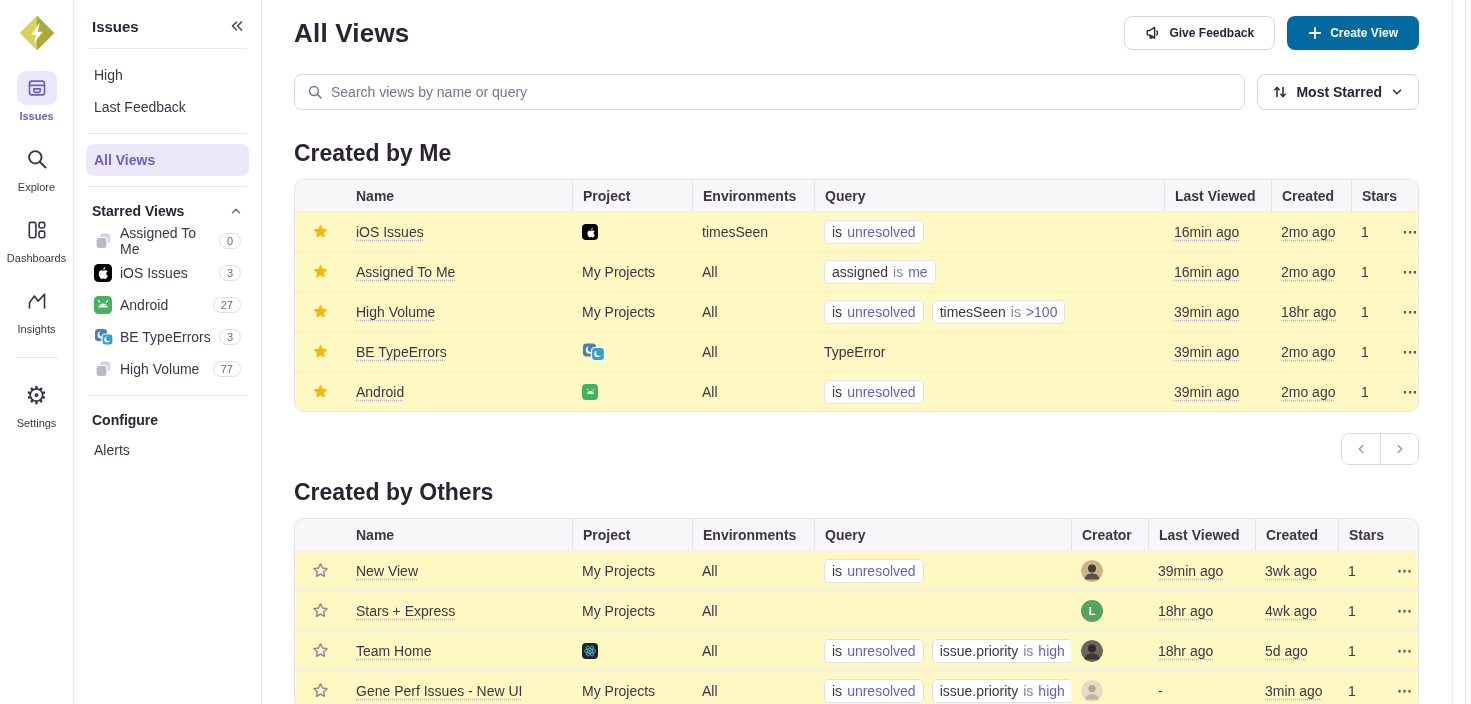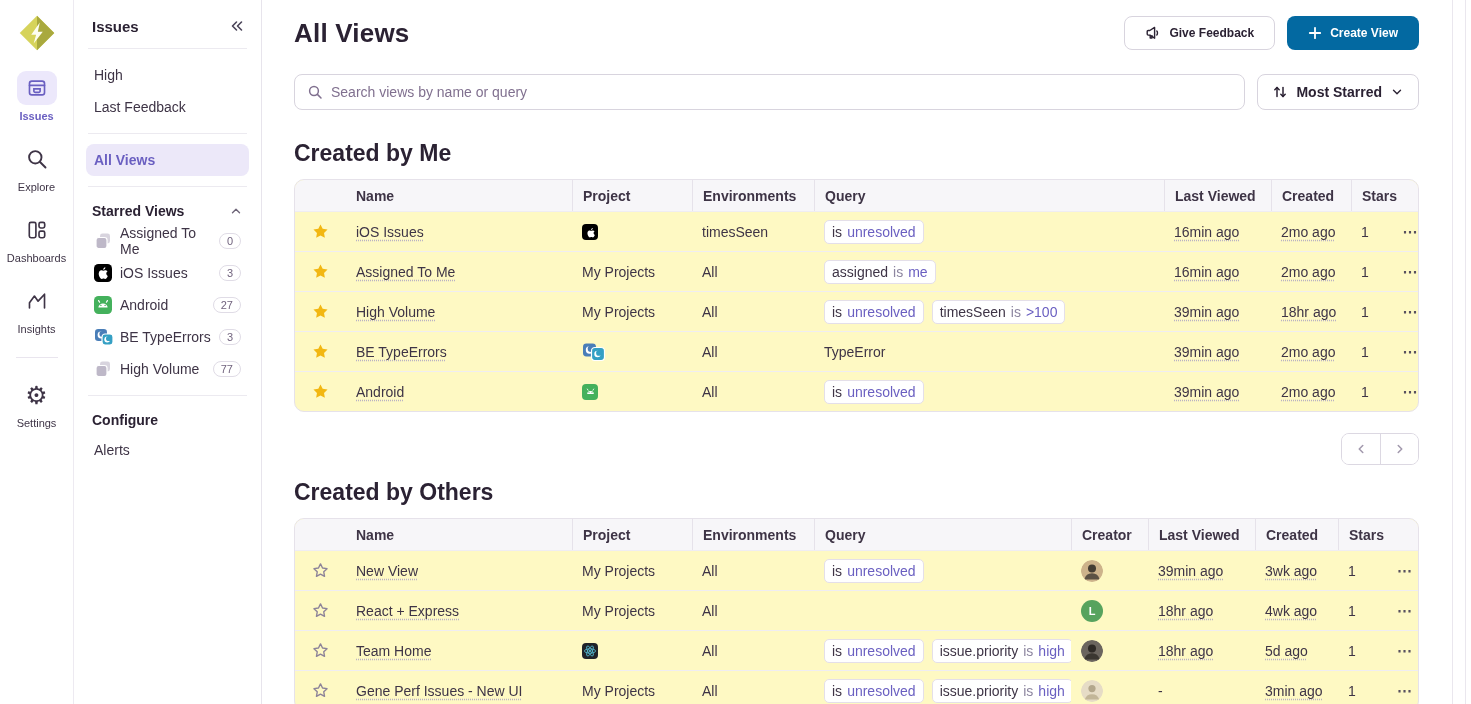--- a/index.html
+++ b/index.html
@@ -575,21 +575,21 @@
           <div class="c c-menu">⋯</div>
         </div>
 
         <div class="trow">
           <div class="c c-star">
             <svg width="17" height="17" viewBox="0 0 16 16" fill="none" stroke="#8d8499" stroke-width="1.3" stroke-linejoin="round">
                 <path d="M8 1.8l1.9 3.85 4.25.62-3.08 3 .73 4.23L8 11.5l-3.8 2 .73-4.23-3.08-3 4.25-.62z"></path>
               </svg>
           </div>
           <div class="c">
-              <span class="name-link">React + Express</span>
+              <span class="name-link">Stars + Express</span>
             </div>
           <div class="c">My Projects</div>
           <div class="c">All</div>
           <div class="c qwrap"></div>
           <div class="c">
             <span class="avatar green">L</span>
           </div>
           <div class="c">
               <span class="tip">18hr ago</span>
             </div>

